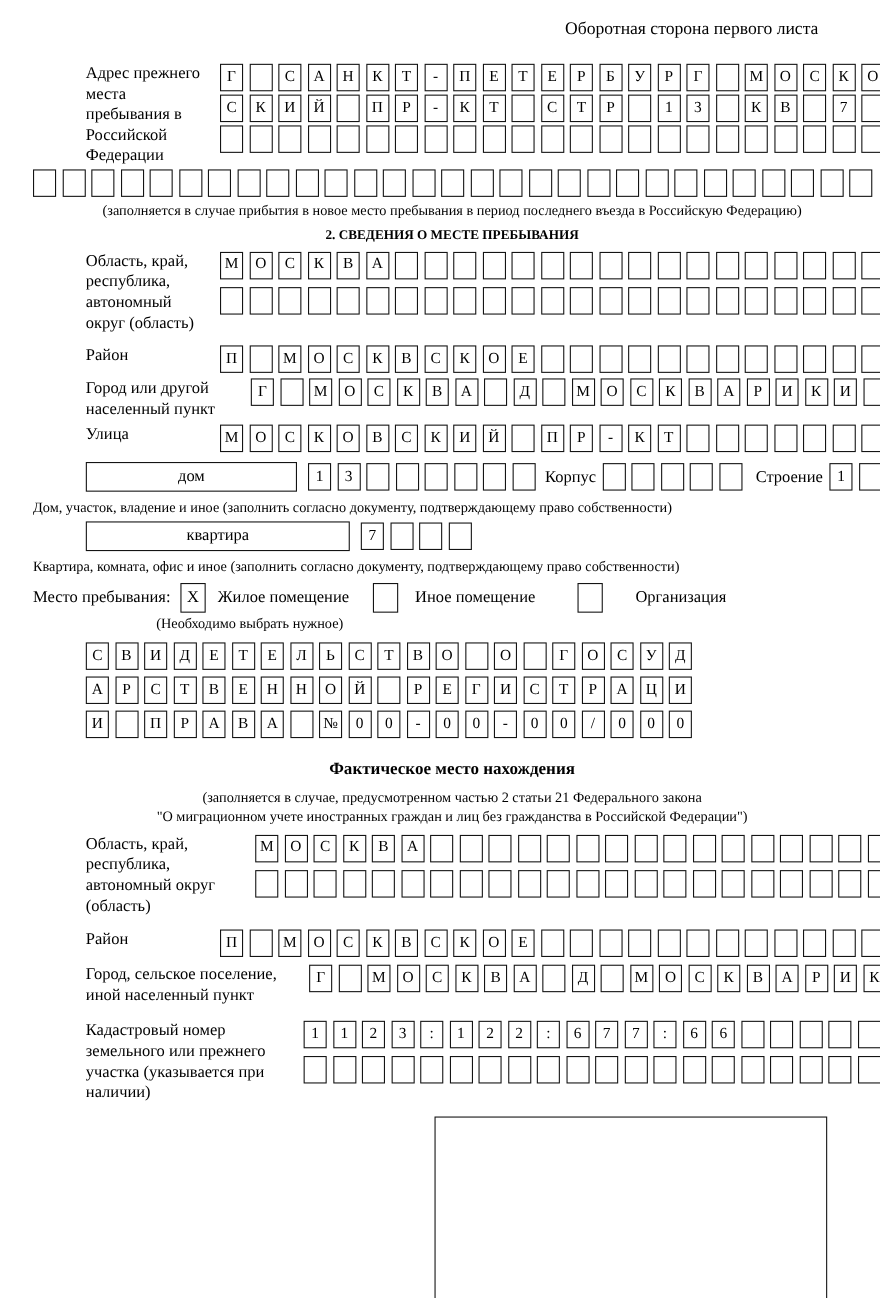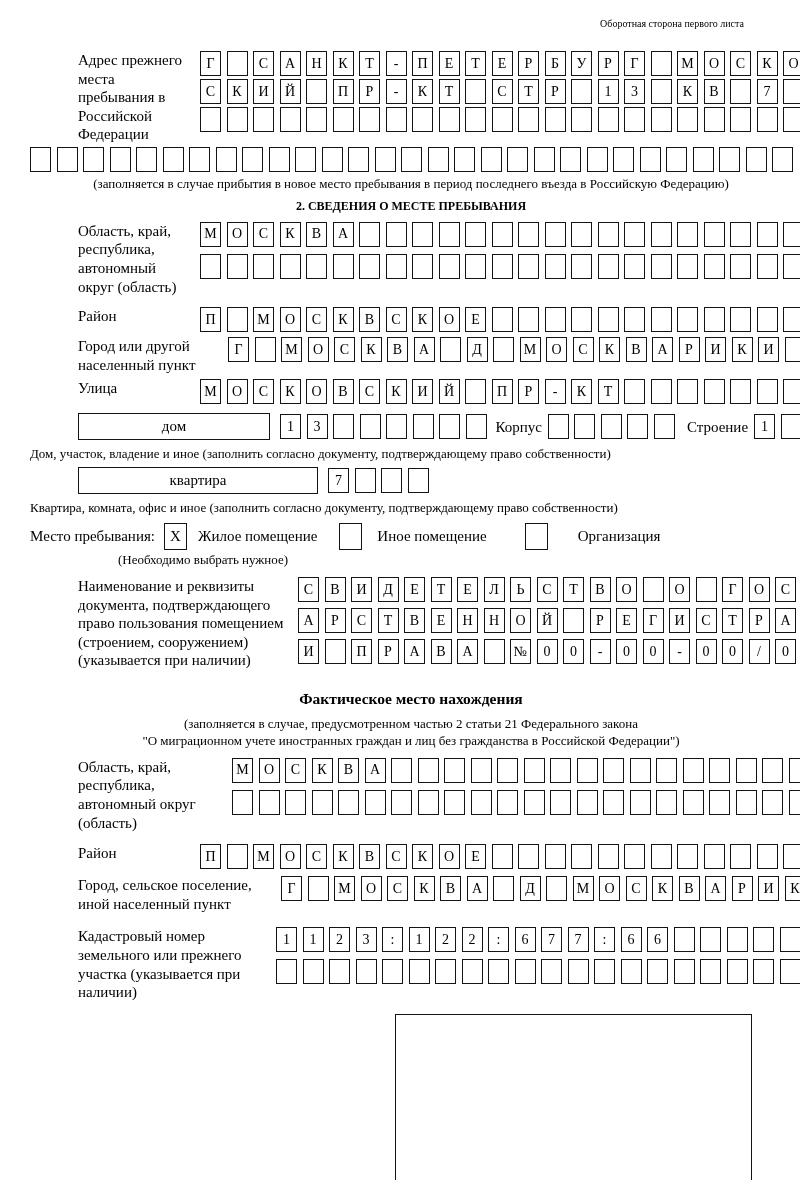--- a/index.html
+++ b/index.html
@@ -1,18 +1,18 @@
 <!DOCTYPE html>
 <html><head>
 <meta charset="utf-8">
 <style>
   html,body{margin:0;padding:0;background:#fff;color:#000;}
   body{width:800px;height:1180px;overflow:hidden;font-family:"Liberation Serif", serif;}
   .page{padding:6px 8px 0 30px;box-sizing:border-box;}
-  .corner{ text-align:right; padding-right:48px; font-size:10px; margin-top:12px;}
+  .corner{ text-align:right; padding-right:48px; font-size:16px; margin-top:12px;}
   .frow{display:flex;align-items:flex-start;margin-left:48px;}
   .flabel{font-size:15px;line-height:1.24;flex:none;box-sizing:border-box;padding-right:6px;}
   .cells{display:flex;gap:5.5px;flex:none;}
   .cellcol{display:flex;flex-direction:column;flex:none;}
   .cell{box-sizing:border-box;width:21px;height:25px;border:1.7px solid #141414;flex:none;
         display:flex;align-items:center;justify-content:center;font-size:14px;background:#fff;}
   .widebox{box-sizing:border-box;border:1.7px solid #141414;height:27px;display:flex;
         align-items:center;justify-content:center;font-size:15px;flex:none;}
   .caption{font-size:13px;line-height:1.3;}
   .center{text-align:center;}
@@ -339,24 +339,23 @@
 
   <div class="stay-row gap6">
     <span>Место пребывания:</span>
     <span class="checkbox" style="margin-left:9px">X</span>
     <span style="margin-left:11px">Жилое помещение</span>
     <span class="checkbox" style="margin-left:22px"></span>
     <span style="margin-left:15px">Иное помещение</span>
     <span class="checkbox" style="margin-left:38px"></span>
     <span style="margin-left:30px">Организация</span>
   </div>
-  <div class="caption" style="margin-top:2px;margin-left:88px">(Необходимо выбрать нужное)</div>
+  <div class="caption" style="margin-top:2px;margin-left:112px">(Необходимо выбрать нужное)</div>
 
   <div class="frow" style="margin-top:8px">
-    <div class="flabel" style="width:220px">Наименование и реквизиты документа, подтверждающего право пользования помещением (строением, сооружением) (указывается при наличии)</div>
     <div class="cellcol" style="gap:6px">
       <div class="cells">
           <div class="cell">С</div>
           <div class="cell">В</div>
           <div class="cell">И</div>
           <div class="cell">Д</div>
           <div class="cell">Е</div>
           <div class="cell">Т</div>
           <div class="cell">Е</div>
           <div class="cell">Л</div>

